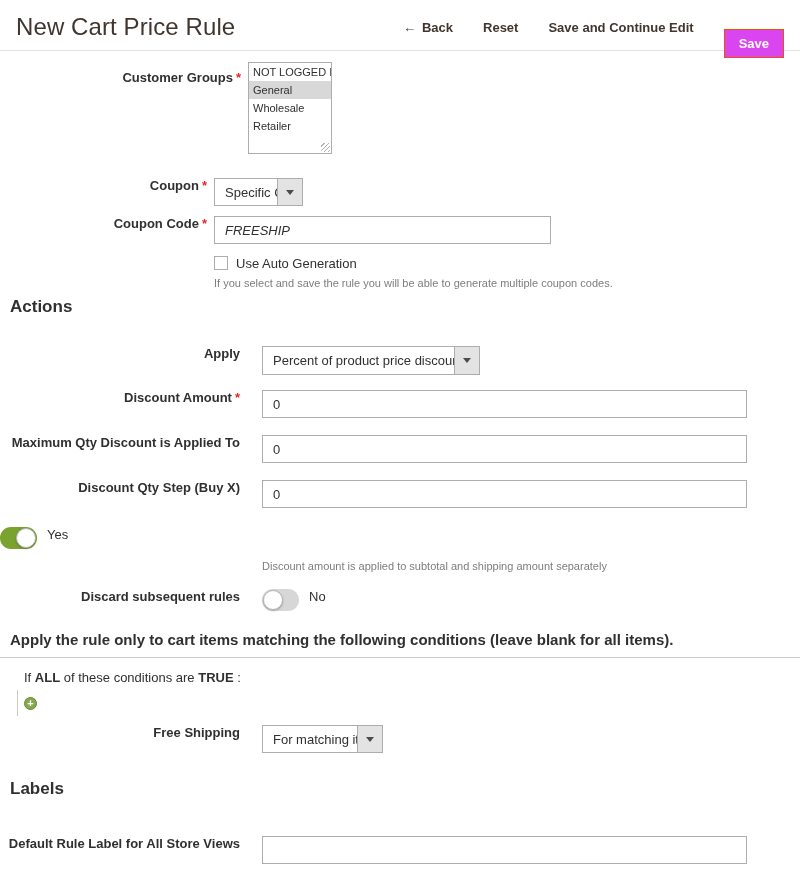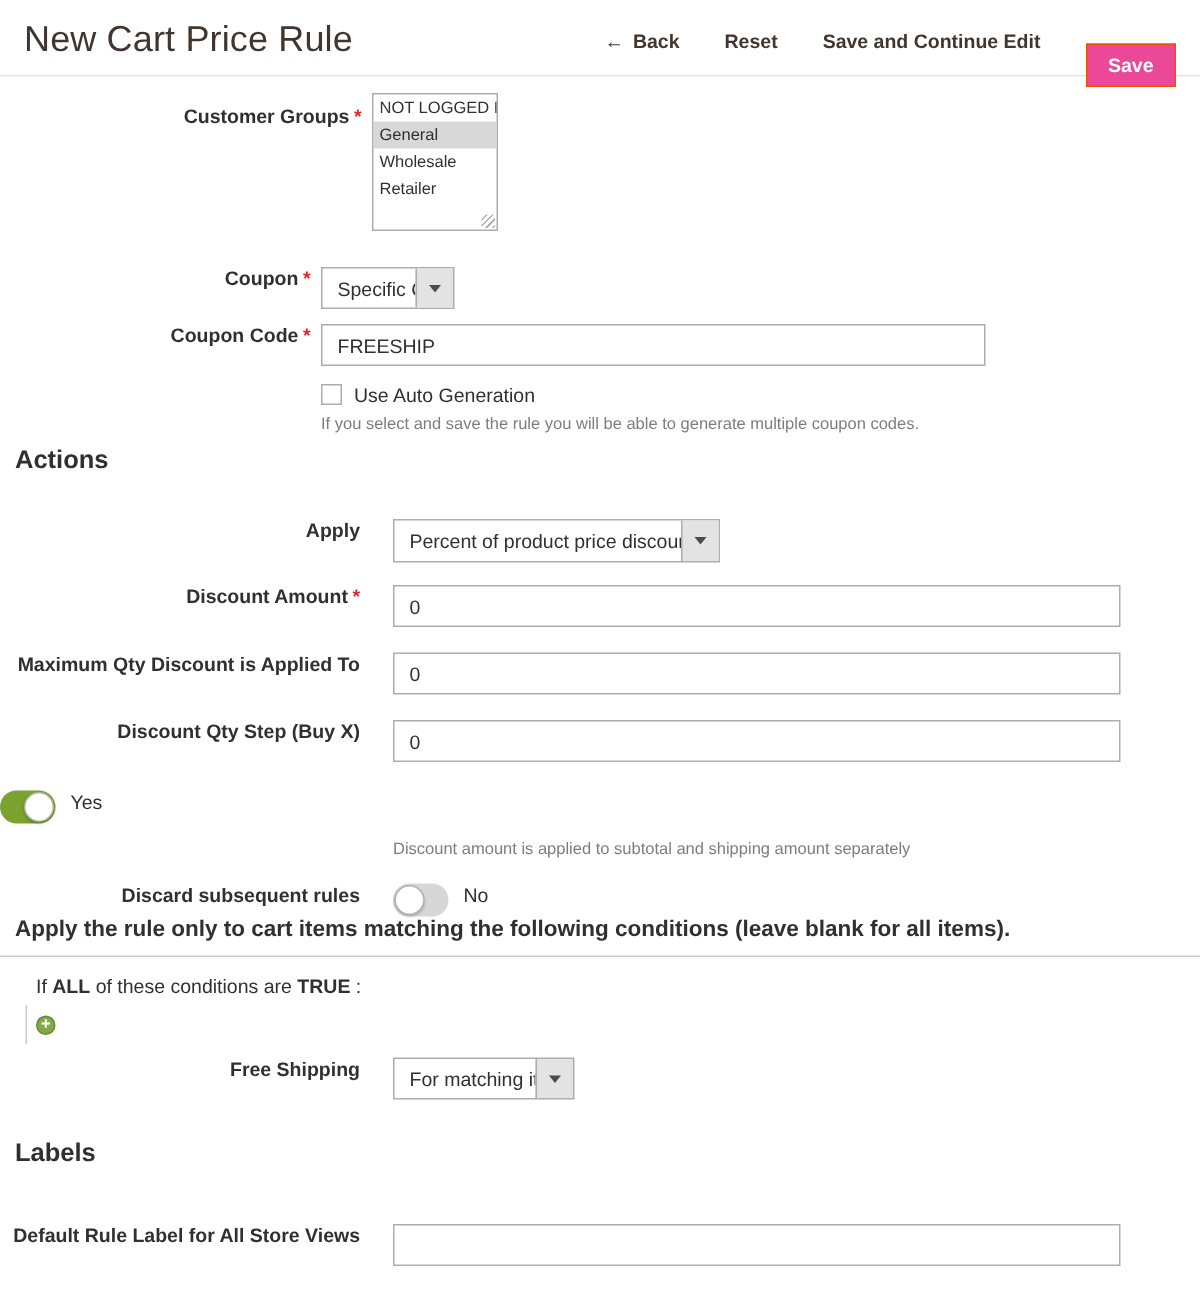--- a/index.html
+++ b/index.html
@@ -7,34 +7,34 @@
     font-family:"Liberation Sans", sans-serif; color:#303030; }
 
   
   .page-header { display:flex; justify-content:space-between; align-items:center;
     padding:4px 16px 0 16px; height:51px; border-bottom:1px solid #e3e3e3; }
   .page-title { font-size:24px; font-weight:400; color:#41362f; letter-spacing:.1px; }
   .header-actions { display:flex; align-items:center; gap:30px; }
   .text-button { font-size:13px; font-weight:600; color:#41362f; cursor:pointer;
     background:none; border:none; font-family:inherit; display:flex; align-items:center; gap:6px; }
   .back-arrow { font-size:13px; color:#41362f; }
-  .save-button { background:#ec4899; color:#fff; border:1px solid #eb5202;
+  .save-button { background:#d946ef; color:#fff; border:1px solid #eb5202;
     font-size:13px; font-weight:600; padding:6px 14px; cursor:pointer; font-family:inherit;margin-top:32px; }
 
   
   .form-row { display:flex; }
   .label-top { width:214px; padding-right:7px; text-align:right;
     font-size:13px; font-weight:600; color:#303030; }
   .label-actions { width:262px; padding-right:22px; text-align:right;
     font-size:13px; font-weight:600; color:#303030; }
   .req { color:#e22626; margin-left:3px; font-weight:600; }
   .text-input { border:1px solid #adadad; height:28px; padding:0 10px; font-size:13px;
     color:#303030; font-family:inherit; background:#fff; }
   .input-wide { width:485px; }
-  .input-coupon { width:443px; }
+  .input-coupon { width:337px;font-style:italic; }
 
   .select { display:flex; align-items:stretch; border:1px solid #adadad; height:28px;
     background:#fff; cursor:pointer; }
   .select-text { padding:0 10px; font-size:13px; display:flex; align-items:center;
     flex:1; white-space:nowrap; overflow:hidden; }
   .select-arrow { width:25px; background:#e3e3e3; border-left:1px solid #adadad;
     display:flex; align-items:center; justify-content:center; flex:none; }
   .tri-down { width:0; height:0; border-left:4px solid transparent;
     border-right:4px solid transparent; border-top:5px solid #514943; }
   .sel-apply { width:218px; height:29px; }
@@ -86,21 +86,21 @@
   .row-checkbox { margin-top:12px; margin-left:214px; display:flex; align-items:flex-start; }
   .note-auto    { margin-top:6px; margin-left:214px; }
   .h-actions    { margin-top:8px; }
   .row-apply    { margin-top:29px; }
   .row-discount { margin-top:15px; }
   .row-maxqty   { margin-top:17px; }
   .row-qtystep  { margin-top:17px; }
   .row-shiptog  { margin-top:19px; }
   .note-ship    { margin-top:11px; margin-left:262px; }
   .row-discard  { margin-top:17px; }
-  .h-conditions { }
+  .h-conditions { margin-top:20px; }
   .row-ifline   { margin-top:12px; }
   .row-tree     { margin-top:5px; }
   .row-freeship { margin-top:9px; }
   .h-labels     { margin-top:26px; }
   .row-deflabel { margin-top:37px; }
 </style>
 </head>
 <body>
 
 <div class="page-header">

